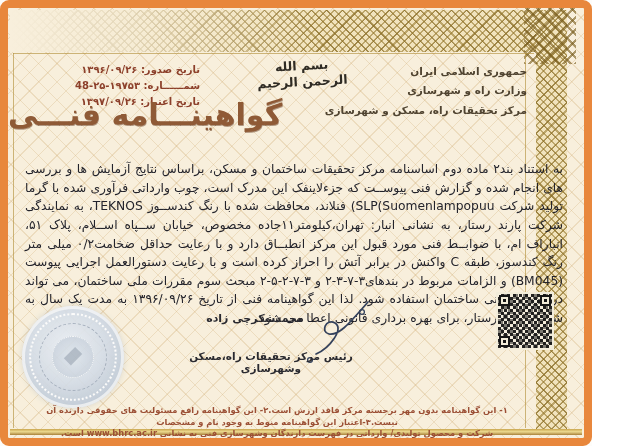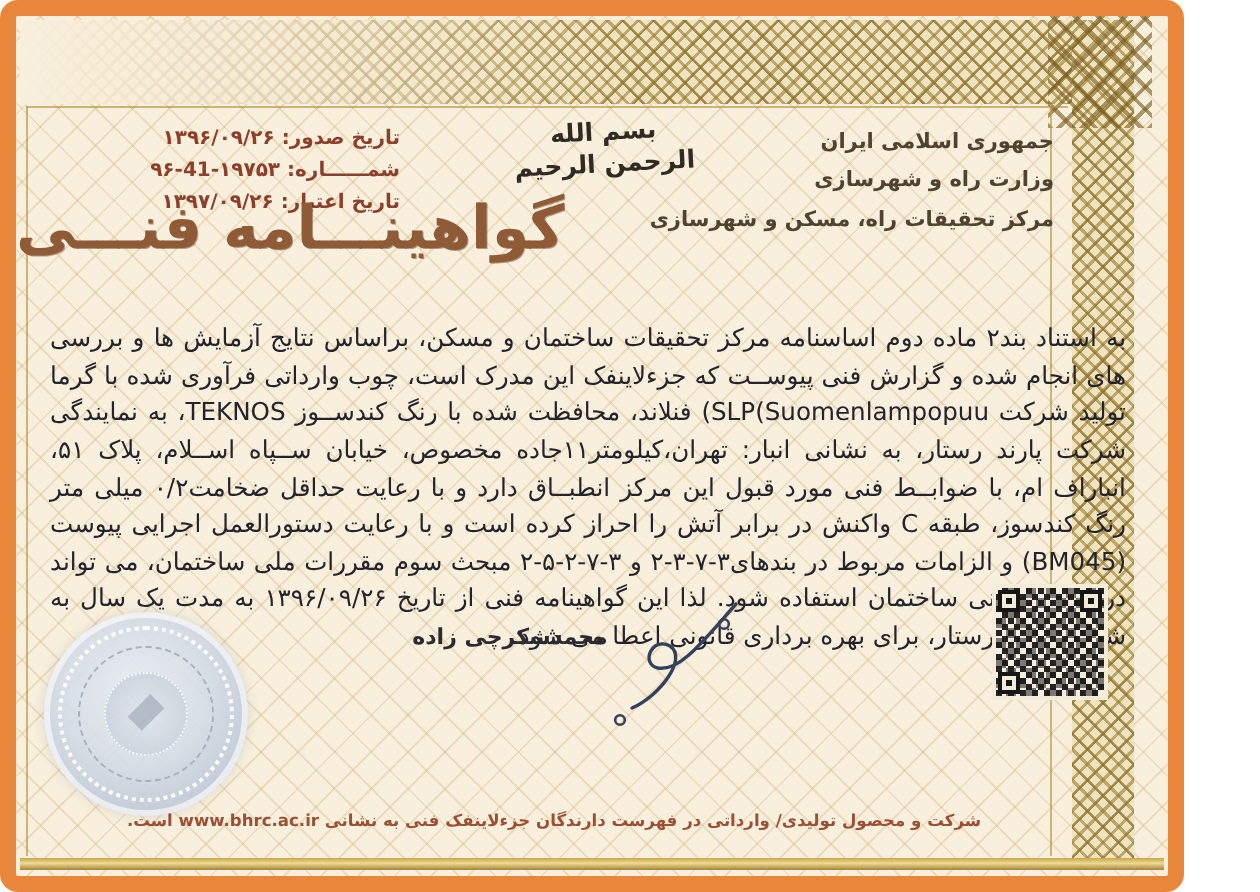--- a/index.html
+++ b/index.html
@@ -158,21 +158,21 @@
     <div class="band band-top"></div>
     <div class="band band-right"></div>
     <div class="corner-motif"></div>
     <div class="rule rule-top"></div>
     <div class="rule rule-left"></div>
     <div class="rule rule-right"></div>
     <div class="gold-bar"></div>
 
     <div class="dates">
       <div><span>تاریخ صدور:</span> <span>۱۳۹۶/۰۹/۲۶</span></div>
-      <div><span>شمــــــاره:</span> <span>۱۹۷۵۳-41-۹۶</span></div>
+      <div><span>شمــــــاره:</span> <span>۱۹۷۵۳-۲۵-48</span></div>
       <div><span>تاریخ اعتبار:</span> <span>۱۳۹۷/۰۹/۲۶</span></div>
     </div>
 
     <div class="org">
       <div>جمهوری اسلامی ایران</div>
       <div>وزارت راه و شهرسازی</div>
       <div>مرکز تحقیقات راه، مسکن و شهرسازی</div>
     </div>
 
     <div class="bismillah">بسم الله الرحمن الرحیم</div>
@@ -180,32 +180,34 @@
     <div class="title">گواهینـــامه فنـــی</div>
 
     <p class="body-par"><span class="bp-rtl">به استناد بند۲ ماده دوم اساسنامه مرکز تحقیقات ساختمان و مسکن، براساس نتایج آزمایش ها و بررسی های انجام شده و گزارش فنی پیوســت که جزءلاینفک این مدرک است، چوب وارداتی فرآوری شده با گرما تولید شرکت </span><span class="bp-ltr" dir="ltr">(SLP(Suomenlampopuu</span><span class="bp-rtl"> فنلاند، محافظت شده با رنگ کندســوز </span><span class="bp-ltr" dir="ltr">TEKNOS</span><span class="bp-rtl">، به نمایندگی شرکت </span><span class="bp-bold">پارند رستار</span><span class="bp-rtl">، به نشانی انبار: تهران،کیلومتر۱۱جاده مخصوص، خیابان ســپاه اســلام، پلاک ۵۱، انباراف ام، با ضوابــط فنی مورد قبول این مرکز انطبــاق دارد و با رعایت حداقل ضخامت۰/۲ میلی متر رنگ کندسوز، طبقه </span><span class="bp-ltr" dir="ltr">C</span><span class="bp-rtl"> واکنش در برابر آتش را احراز کرده است و با رعایت دستورالعمل اجرایی پیوست </span><span class="bp-ltr" dir="ltr">(BM045)</span><span class="bp-rtl"> و الزامات مربوط در بندهای۳-۷-۳-۲ و ۳-۷-۲-۵-۲ مبحث سوم مقررات ملی ساختمان، می تواند در نمای بیرونی ساختمان استفاده شود. لذا این گواهینامه فنی از تاریخ ۱۳۹۶/۰۹/۲۶ به مدت یک سال به شرکت پارند رستار، برای بهره برداری قانونی اعطا می شود.</span></p>
 
     <div class="sig-name">محمدشکرچی زاده</div>
     <svg class="sig-scribble" width="86" height="72" viewBox="0 0 86 72">
       <path d="M72,6 C56,24 44,40 33,38 C24,36 30,22 39,27 C48,33 34,52 20,58" stroke="#33415c" stroke-width="1.7" fill="none" stroke-linecap="round"></path>
       <circle cx="66" cy="16" r="2.4" stroke="#33415c" stroke-width="1.3" fill="none"></circle>
       <circle cx="14" cy="64" r="2.4" stroke="#33415c" stroke-width="1.3" fill="none"></circle>
     </svg>
+    <div class="sig-role">رئیس مرکز تحقیقات راه،مسکن وشهرسازی</div>
 
     <div class="qr">
       <span class="finder tl"></span>
       <span class="finder tr"></span>
       <span class="finder bl"></span>
     </div>
 
     <div class="seal">
       <div class="seal-ring1"></div>
       <div class="seal-ring2"></div>
       <div class="seal-core"></div>
       <div class="seal-glyph"></div>
     </div>
 
     <div class="footer">
-      <div>شرکت و محصول تولیدی/ وارداتی در فهرست دارندگان جزءلاینفک فنی به نشانی www.bhrc.ac.ir است.</div>
+      <div>۱- این گواهینامه بدون مهر برجسته مرکز فاقد ارزش است.۲- این گواهینامه رافع مسئولیت های حقوقی دارنده آن نیست.۳-اعتبار این گواهینامه منوط به وجود نام و مشخصات</div>
+      <div>شرکت و محصول تولیدی/ وارداتی در فهرست دارندگان وشهرسازی فنی به نشانی www.bhrc.ac.ir است.</div>
     </div>
 
   </div>
 </div>
 
 </body></html>

